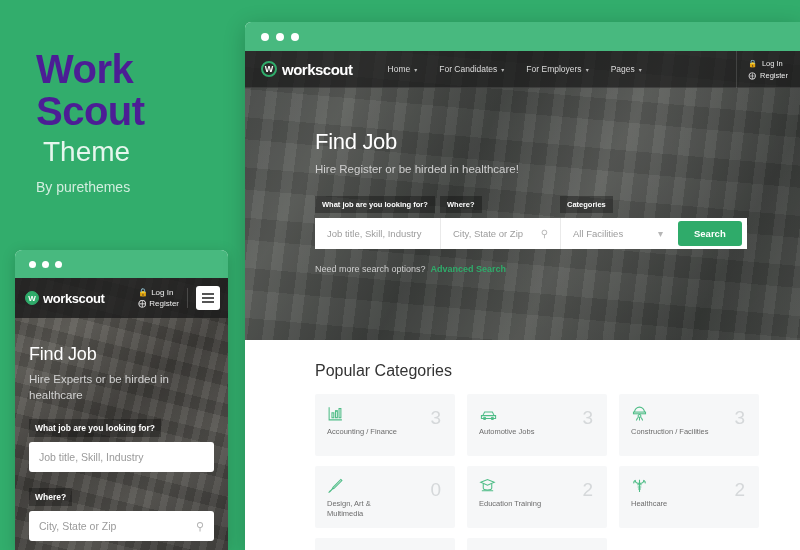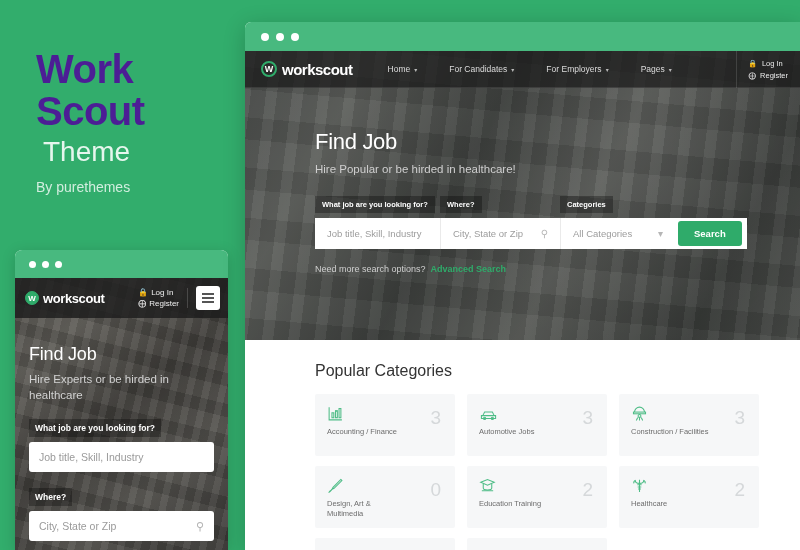--- a/index.html
+++ b/index.html
@@ -125,21 +125,21 @@
     border-bottom: 1px solid rgba(255,255,255,0.10);
   }
   .d-logo { display: flex; align-items: center; gap: 5px; margin-right: 24px; }
   .d-mark {
     width: 16px; height: 16px; border-radius: 50%;
     background: transparent; border: 2px solid #2fab6a; color: #fff;
     font-size: 9px; font-weight: bold;
     display: flex; align-items: center; justify-content: center;
   }
   .d-logo-text { color: #fff; font-size: 15px; font-weight: bold; letter-spacing: -0.5px; }
-  .d-menu { display: flex; align-items: flex-start; gap: 10px; }
+  .d-menu { display: flex; align-items: flex-start; gap: 0; }
   .d-menu a {
     color: #dcdcdc; font-size: 8.5px; padding: 0 11px; white-space: nowrap;
     display: flex; align-items: center; gap: 4px; height: 37px;
   }
   .d-menu .cv { font-size: 6px; opacity: .8; }
   .d-auth {
     margin-left: auto; height: 37px; padding: 0 12px;
     display: flex; flex-direction: column; justify-content: center; gap: 3px;
     border-left: 1px solid rgba(255,255,255,0.13);
   }
@@ -293,41 +293,41 @@
               </a>
             <a>
                 <span>⨁</span>
                 <span>Register</span>
               </a>
           </div>
         </div>
 
         <div class="d-hero-copy">
           <div class="d-h1">Find Job</div>
-          <div class="d-hsub">Hire Popular or be hirded in healthcare!</div>
+          <div class="d-hsub">Hire Register or be hirded in healthcare!</div>
         </div>
 
         <div class="d-search">
           <div class="s-col">
             <span class="s-label">What job are you looking for?</span>
             <div class="s-box b1">
               <span>Job title, Skill, Industry</span>
             </div>
           </div>
           <div class="s-col">
             <span class="s-label">Where?</span>
             <div class="s-box b2">
               <span>City, State or Zip</span>
               <span class="s-ic">⚲</span>
             </div>
           </div>
           <div class="s-col">
             <span class="s-label">Categories</span>
             <div class="s-box b3">
-              <span>All Categories</span>
+              <span>All Facilities</span>
               <span class="s-ic">▾</span>
             </div>
           </div>
           <div class="s-btnwrap">
             <button class="s-btn">Search</button>
           </div>
         </div>
 
         <div class="d-more">
           <span>Need more search options?</span>

